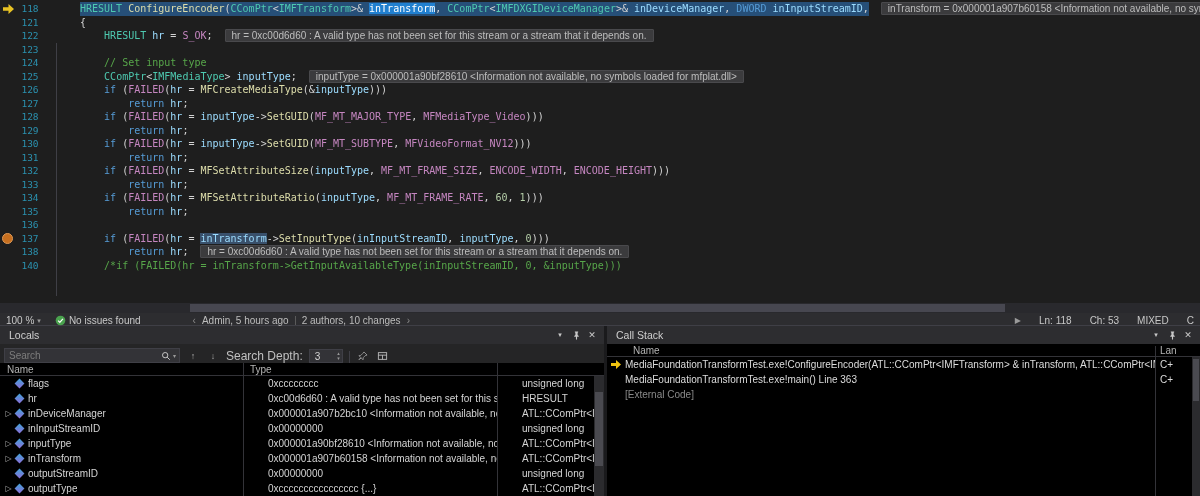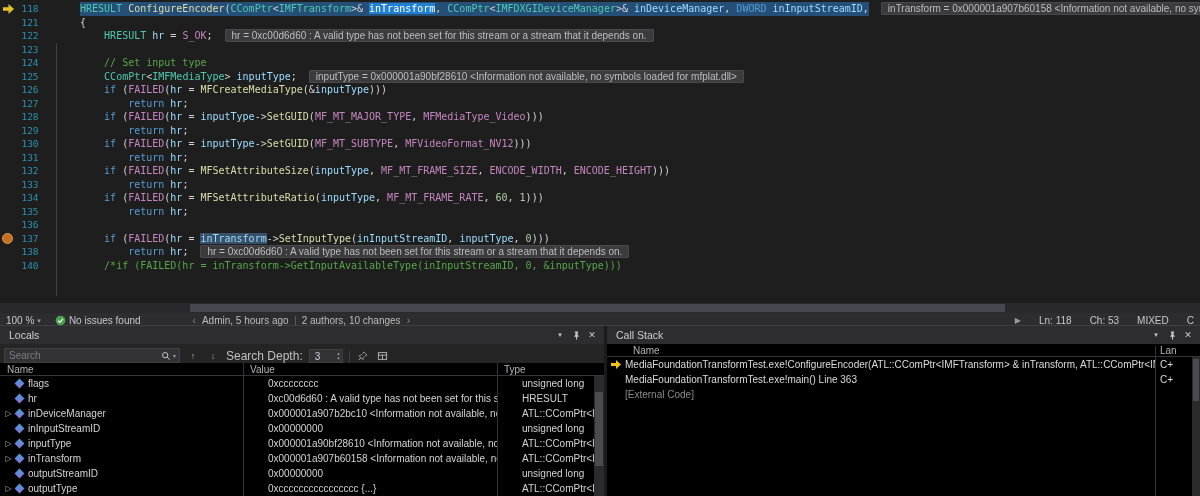--- a/index.html
+++ b/index.html
@@ -194,21 +194,20 @@
         <span class="tbico">
           <svg width="11" height="10" viewBox="0 0 12 12">
               <rect x="1" y="2" width="10" height="8" fill="none" stroke="#c5c5c5"></rect>
               <line x1="1" y1="5" x2="11" y2="5" stroke="#c5c5c5"></line>
               <line x1="6" y1="5" x2="6" y2="10" stroke="#c5c5c5"></line>
             </svg>
         </span>
       </div>
       <div class="ghead">
         <span>Name</span>
-        <span>Value</span>
         <span>Type</span>
       </div>
       <div id="locals-rows">
           <div class="lrow">
             <span class="nc">
               <span class="twisty"></span>
               <span class="vicon"></span>
               <span class="ntxt">flags</span>
             </span>
             <span class="vc">0xcccccccc</span>

